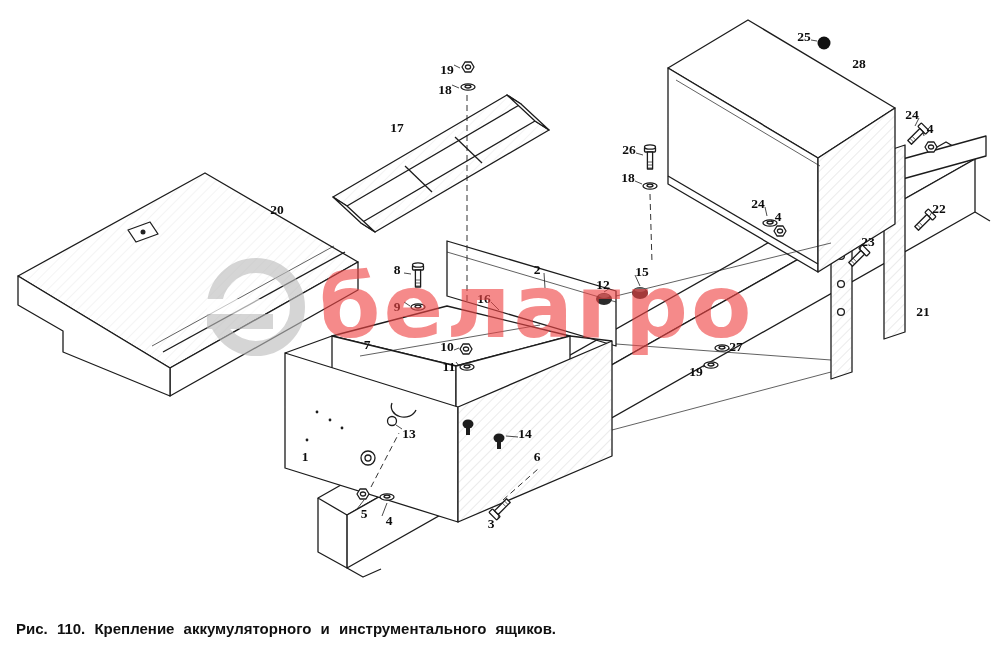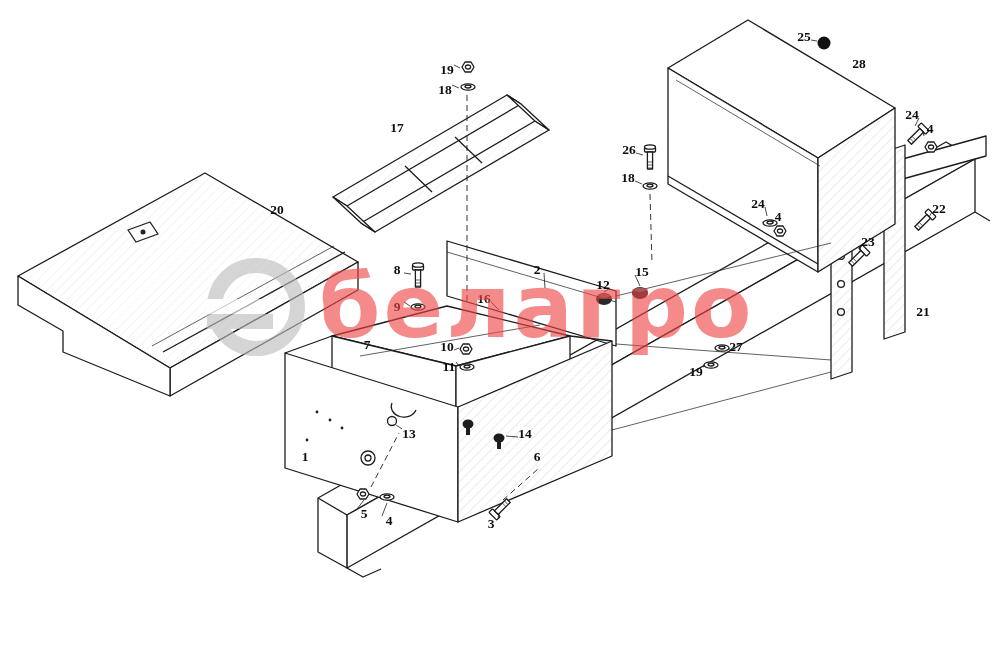--- a/index.html
+++ b/index.html
@@ -269,14 +269,15 @@
       </g>
 </svg>
 
 <div class="watermark">
   <div class="wm-row">
     <span class="wm-logo"></span>
     <span class="wm-main">белагро</span>
   </div>
 </div>
 
+<div class="caption">Рис. 110. Крепление аккумуляторного и инструментального ящиков.</div>
 
 </div>
 
 </body></html>

